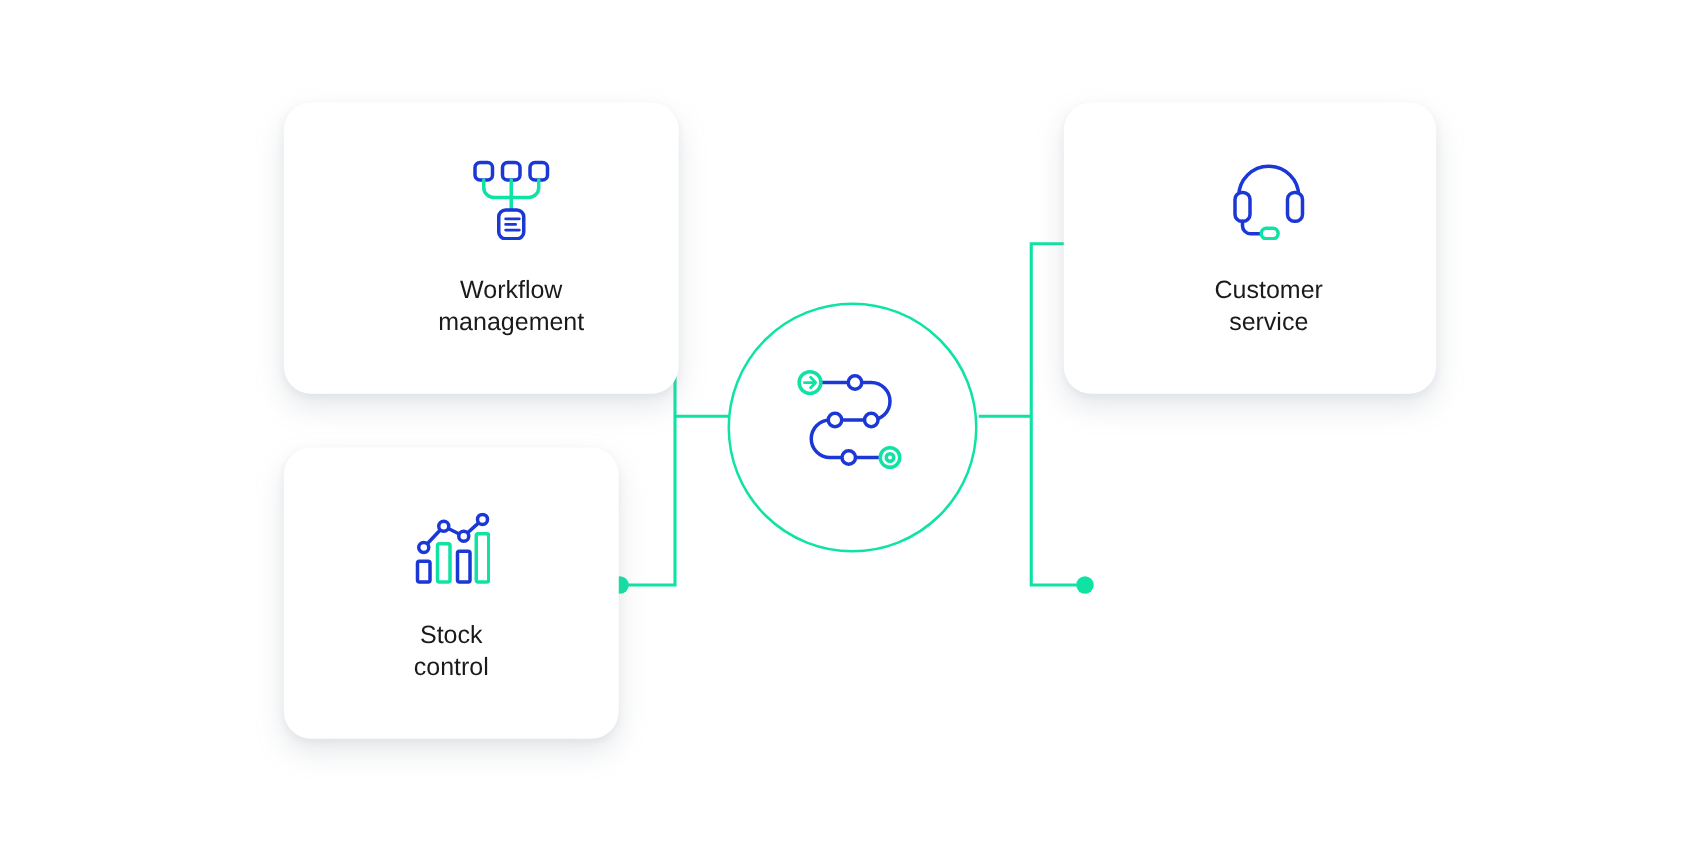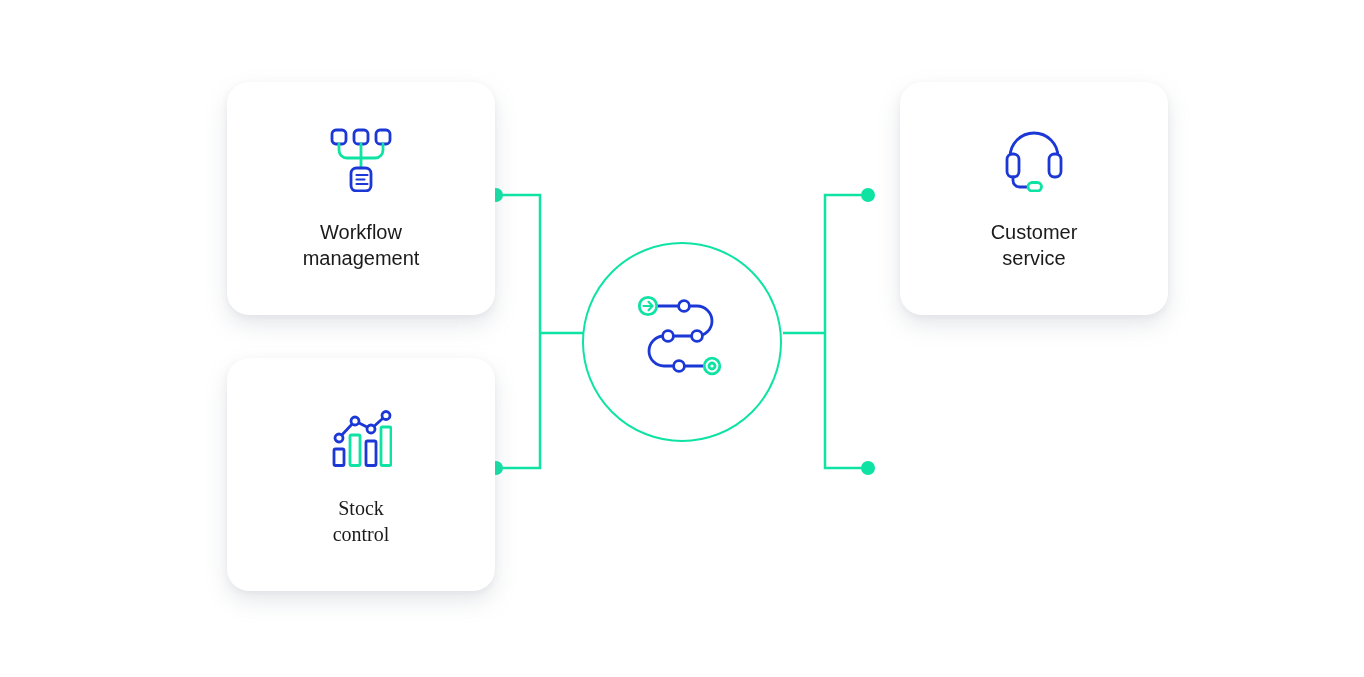--- a/index.html
+++ b/index.html
@@ -18,23 +18,23 @@
   .stage{position:relative;width:1364px;height:677px;background:var(--page-bg);}
   .connectors{position:absolute;left:0;top:0;pointer-events:none;}
   .conn{fill:none;stroke:var(--accent-green);stroke-width:2.5;}
   .dot{fill:var(--accent-green);stroke:none;}
   .card{
     position:absolute;width:268px;height:233px;
     background:var(--card-bg);border-radius:22px;
     box-shadow:0 10px 22px rgba(140,150,162,.22), 0 2px 6px rgba(140,150,162,.10);
     display:flex;flex-direction:column;align-items:center;
   }
-  .card-tl{left:227px;top:82px;}
-  .card-bl{left:227px;top:358px;font-family:Liberation Serif, serif;}
-  .card-tr{left:900px;top:82px;}
+  .card-tl{left:227px;top:82px;padding-left:48px;}
+  .card-bl{left:227px;top:358px;}
+  .card-tr{left:851px;top:82px;padding-left:30px;}
   .card-br{left:869px;top:358px;}
   .icon-box{margin-top:46px;height:64px;display:flex;align-items:flex-end;justify-content:center;}
   .label-box{
     margin-top:24px;height:58px;
     display:flex;flex-direction:column;justify-content:center;align-items:center;
     font-size:20px;line-height:26.5px;color:var(--text);text-align:center;
   }
   .hub{
     position:absolute;left:582px;top:242px;width:200px;height:200px;
     border:2.5px solid var(--accent-green);border-radius:50%;

